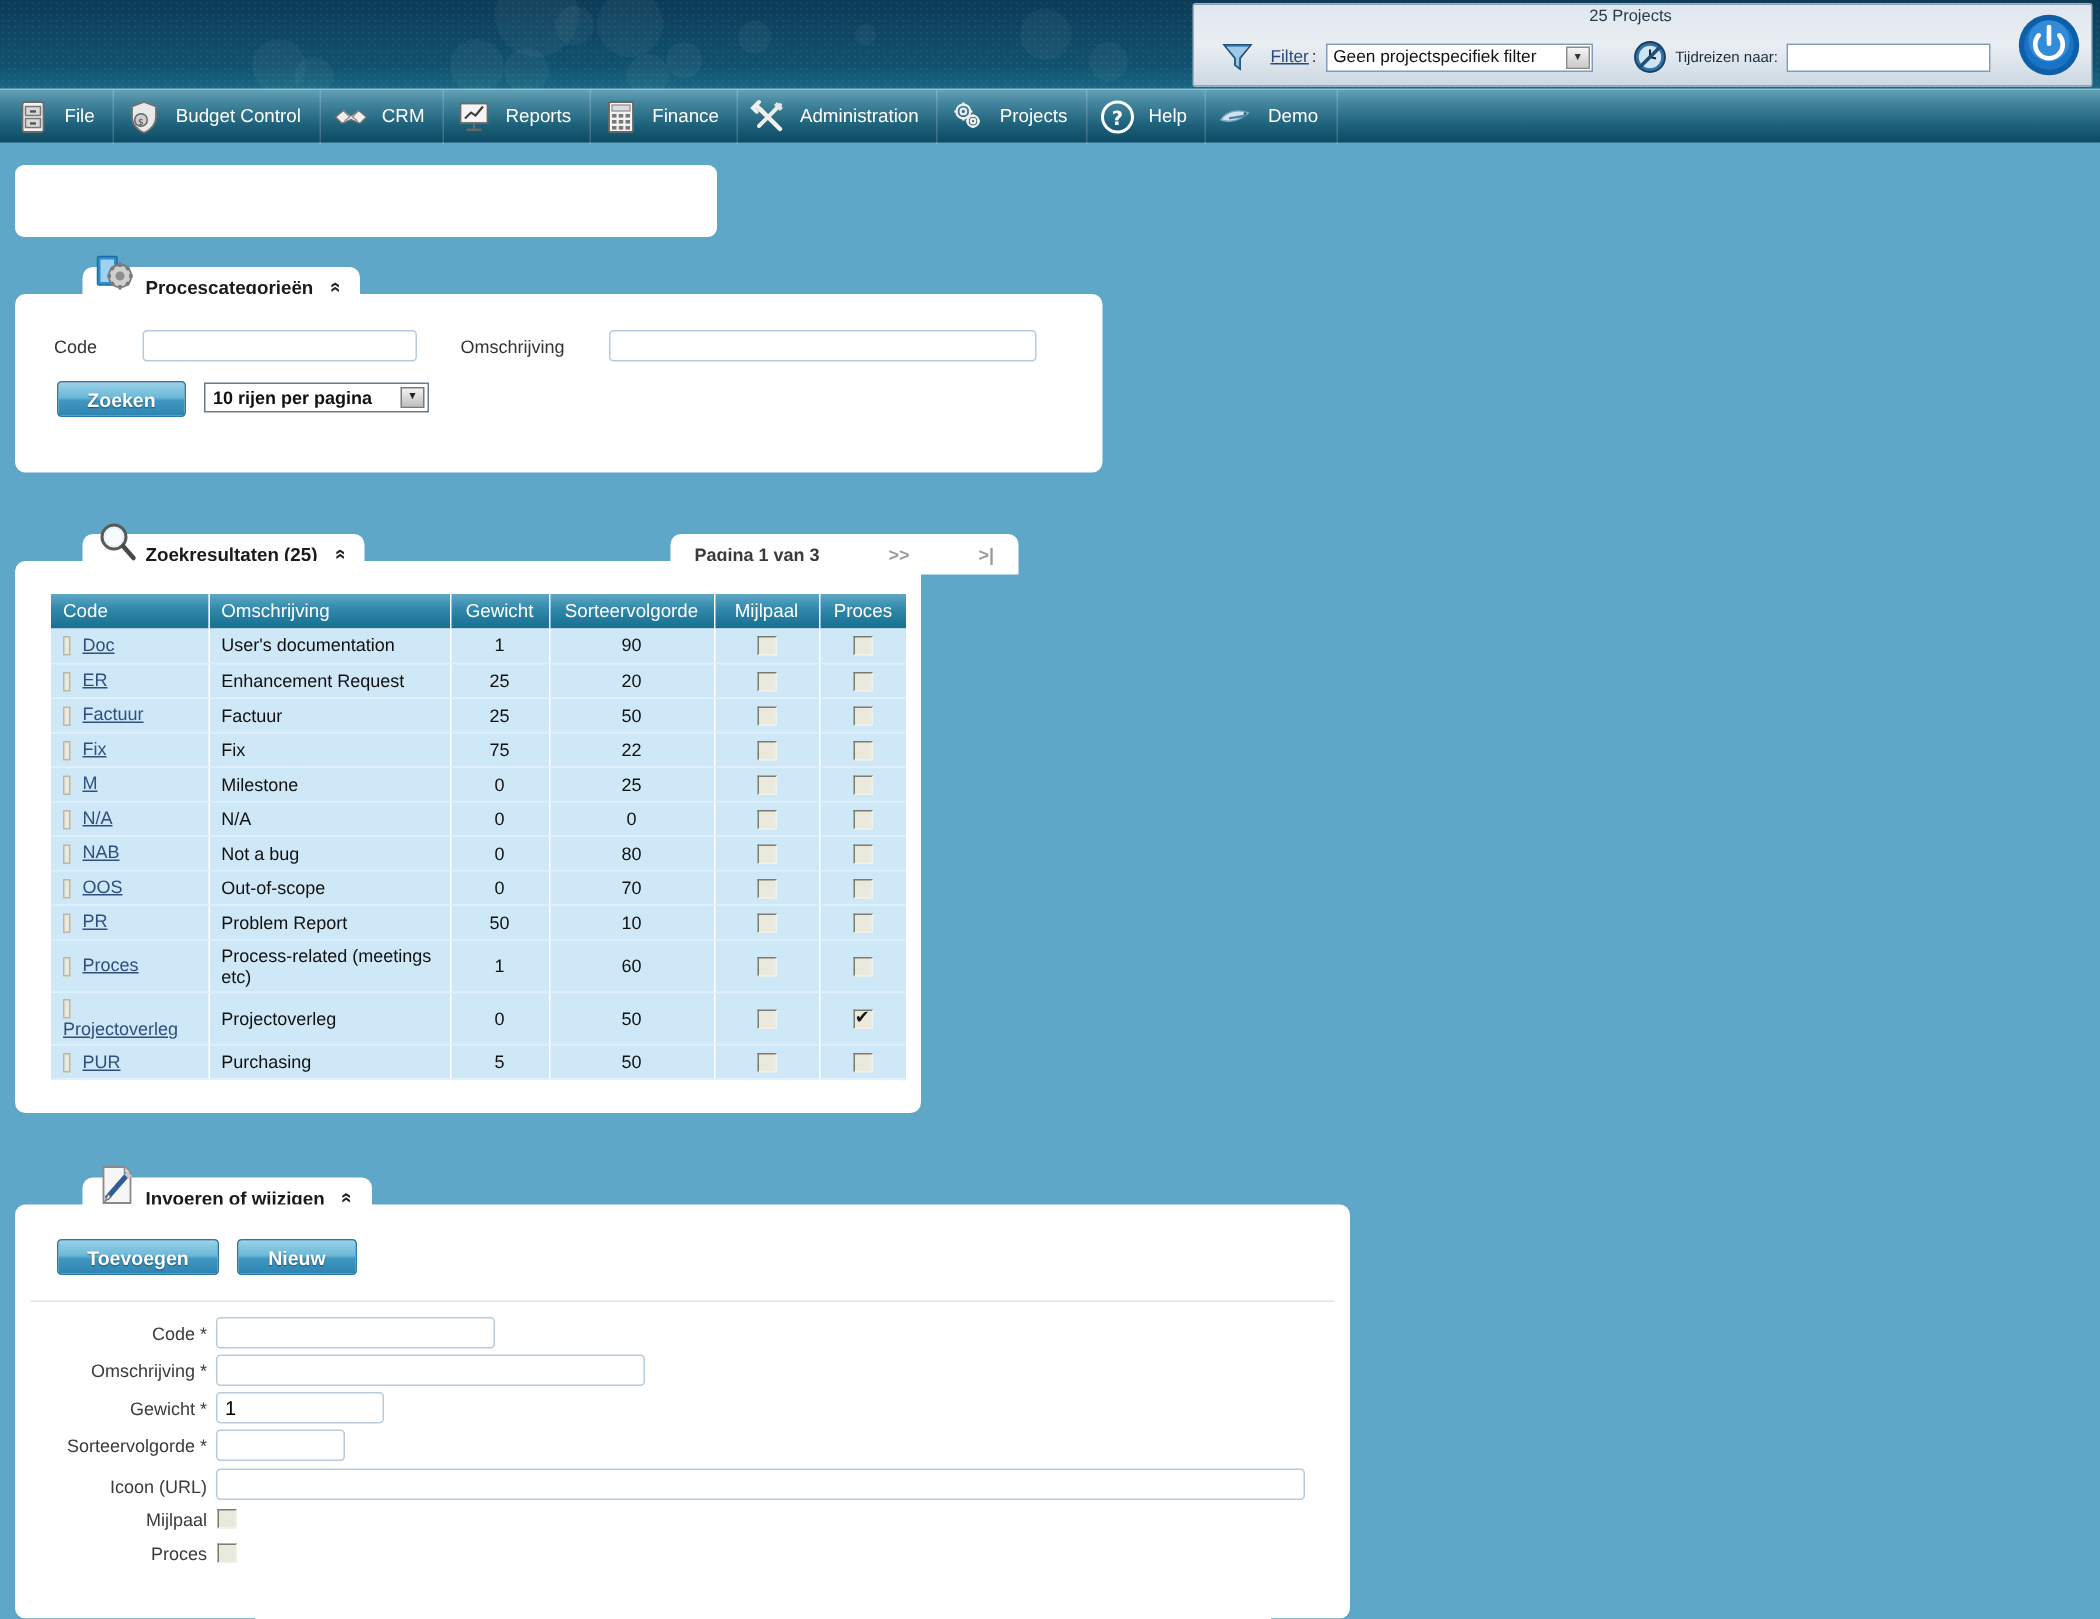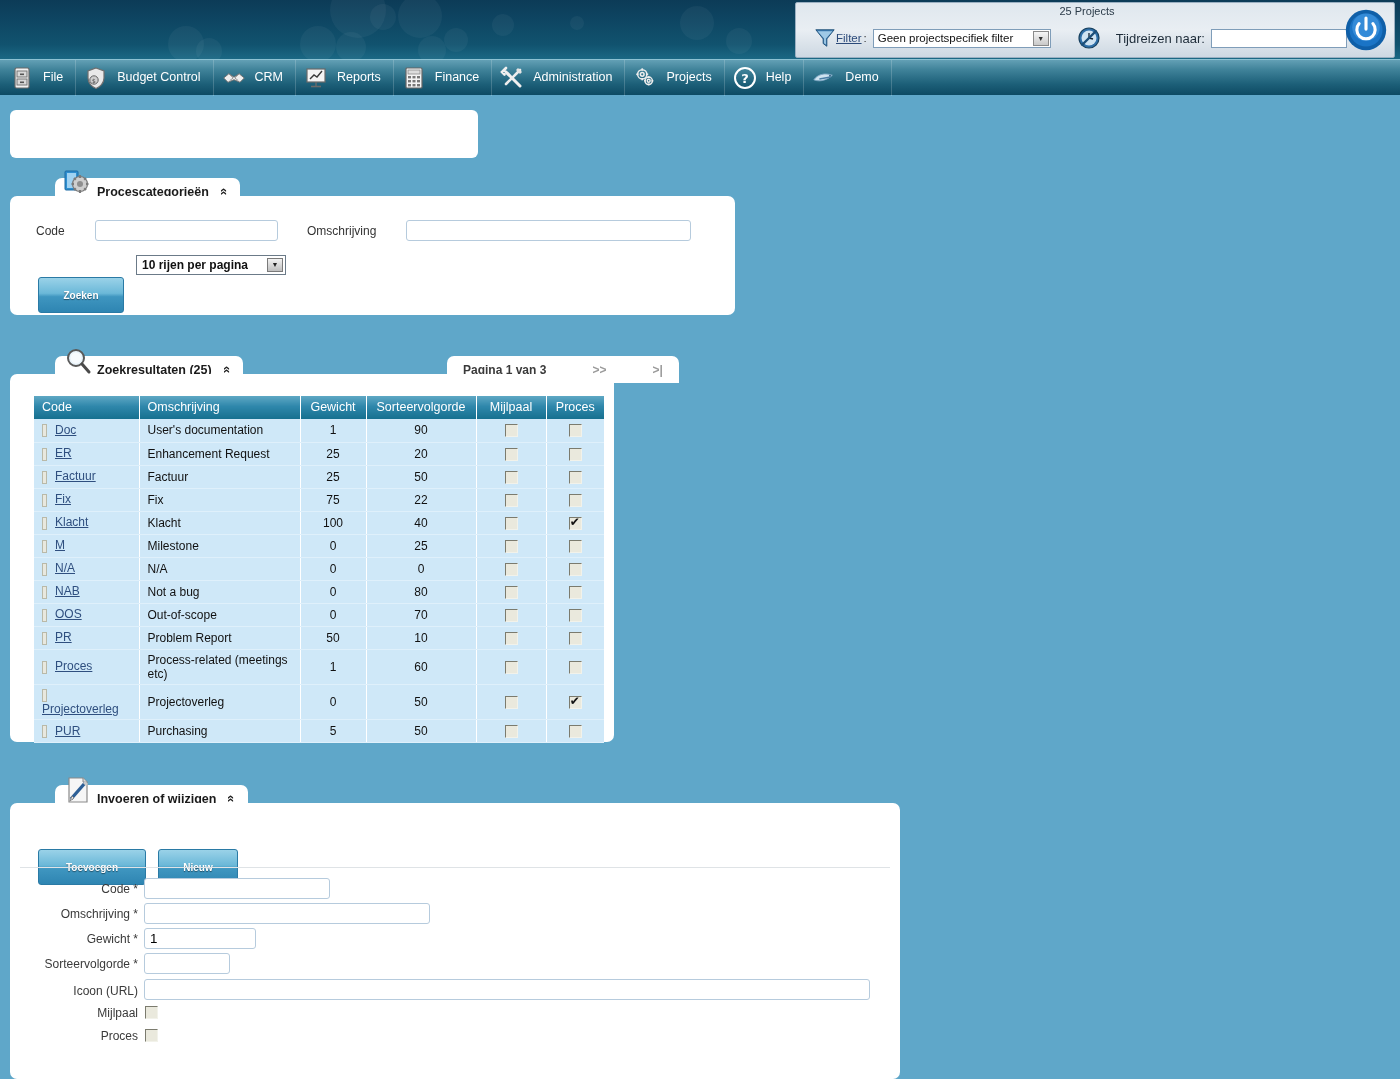--- a/index.html
+++ b/index.html
@@ -51,39 +51,39 @@
   .toppanel .title {
     position:absolute; left:0; right:16px; top:2px; height:14px;
     text-align:center; font-size:11px; color:#2b3b49;
   }
   .toppanel .row {
     position:absolute; left:0; right:0; top:18px; height:34px;
     display:flex; align-items:center;
   }
   .funnel-icon { margin-left:18px; width:22px; height:22px; }
   .filter-label {
-    margin-left:0; color:#2b4a7a; text-decoration:underline;
+    margin-left:11px; color:#2b4a7a; text-decoration:underline;
     font-size:11.5px; cursor:pointer;text-align:center;
   }
   .filter-colon { margin-left:2px; margin-right:6px; font-size:11.5px; }
   .select-box {
     position:relative; width:178px; height:19px;
     background:#ffffff; border:1px solid #7f9db9;
     font-size:11.5px; line-height:17px; padding-left:4px;
     color:#111; overflow:hidden; white-space:nowrap;
   }
   .select-box .arrow {
     position:absolute; right:1px; top:1px; width:16px; height:15px;
     background:linear-gradient(180deg,#f6f6f6,#c9c9c9);
     border:1px solid #8a8a8a;
     display:flex; align-items:center; justify-content:center;
     font-size:7px; color:#333;
   }
   .clock-icon { margin-left:26px; width:24px; height:24px; }
-  .tijd-label { margin-left:15px; font-size:13px; color:#1d2b38; }
+  .tijd-label { margin-left:5px; font-size:10px; color:#1d2b38; }
   .tijd-input {
     margin-left:6px; width:136px; height:19px;
     background:#fff; border:1px solid #7f9db9;
   }
   .power-btn {
     position:absolute; right:6px; top:5px; width:44px; height:44px;
   }
 
   
   .menubar {
@@ -130,29 +130,28 @@
 
   
   #panel-search-tab { left:55px; top:178px; }
   #panel-search-body { left:10px; top:196px; width:725px; height:119px; border-top-left-radius:7px;}
   .lbl { position:absolute; font-size:12px; color:#333; }
   .txtinput {
     position:absolute; background:#ffffff;
     border:1px solid #b6cbdd; border-radius:3px; height:21px;
   }
   .btn {
-    position:absolute; height:36px;
+    position:absolute; height:24px;
     background:linear-gradient(180deg,#9ad2e8 0%, #6bb8d8 45%, #3f96c0 55%, #2e85b2 100%);
     border:1px solid #2a7aa5;
     border-radius:3px;
-    color:#ffffff; font-weight:bold; font-size:10px;
+    color:#ffffff; font-weight:bold; font-size:13px;
     display:flex; align-items:center; justify-content:center;
     text-shadow:0 1px 1px rgba(0,0,0,0.45);
     cursor:pointer;
-    margin-top:23px;
   }
   .pagesel {
     position:absolute; height:20px; width:150px;
     background:#ffffff; border:1px solid #6b7a88;
     font-size:12px; font-weight:bold; color:#111;
     line-height:18px; padding-left:5px;
   }
   .pagesel .arrow {
     position:absolute; right:2px; top:2px; width:16px; height:14px;
     background:linear-gradient(180deg,#f2f2f2,#bfbfbf);
@@ -481,28 +480,20 @@
         </tr>
         <tr>
           <td><span class="rowbar"></span><span class="codelink">Fix</span></td>
           <td>Fix</td>
           <td class="c">75</td>
           <td class="c">22</td>
           <td class="c"><span class="cbx"></span></td>
           <td class="c"><span class="cbx"></span></td>
         </tr>
         <tr>
-          <td><span class="rowbar"></span><span class="codelink">Klacht</span></td>
-          <td>Klacht</td>
-          <td class="c">100</td>
-          <td class="c">40</td>
-          <td class="c"><span class="cbx"></span></td>
-          <td class="c"><span class="cbx on"></span></td>
-        </tr>
-        <tr>
           <td><span class="rowbar"></span><span class="codelink">M</span></td>
           <td>Milestone</td>
           <td class="c">0</td>
           <td class="c">25</td>
           <td class="c"><span class="cbx"></span></td>
           <td class="c"><span class="cbx"></span></td>
         </tr>
         <tr>
           <td><span class="rowbar"></span><span class="codelink">N/A</span></td>
           <td>N/A</td>

